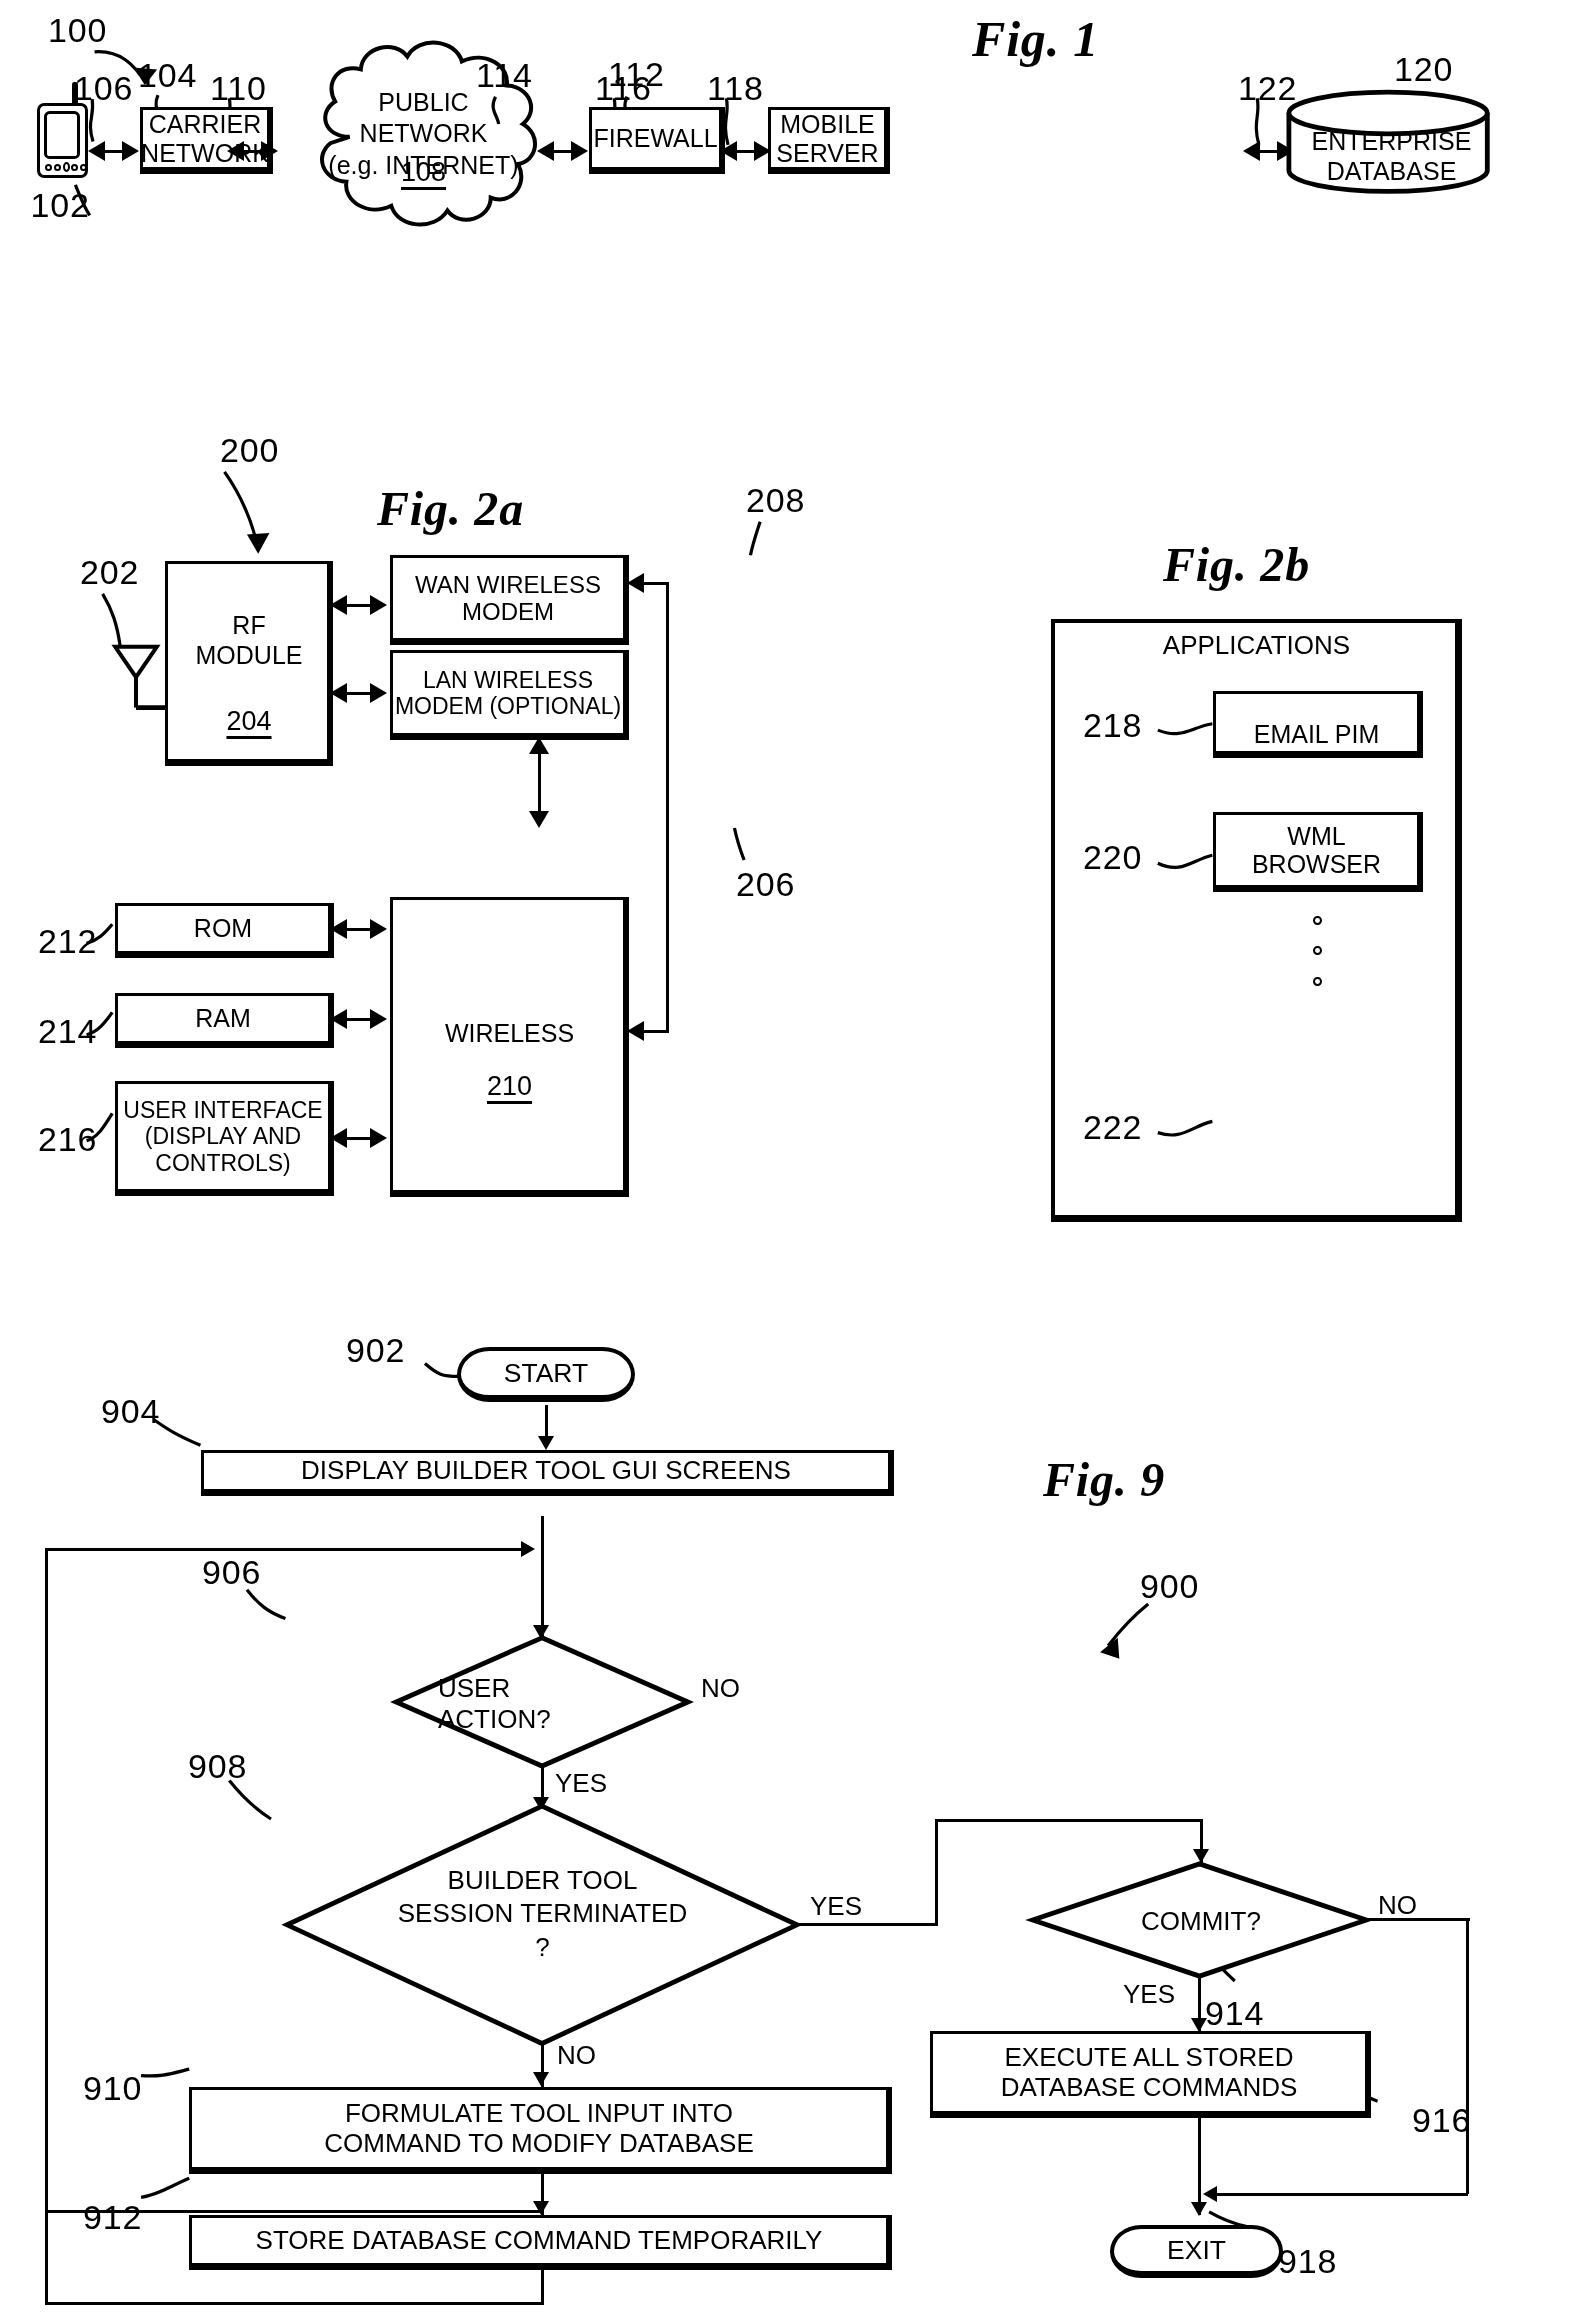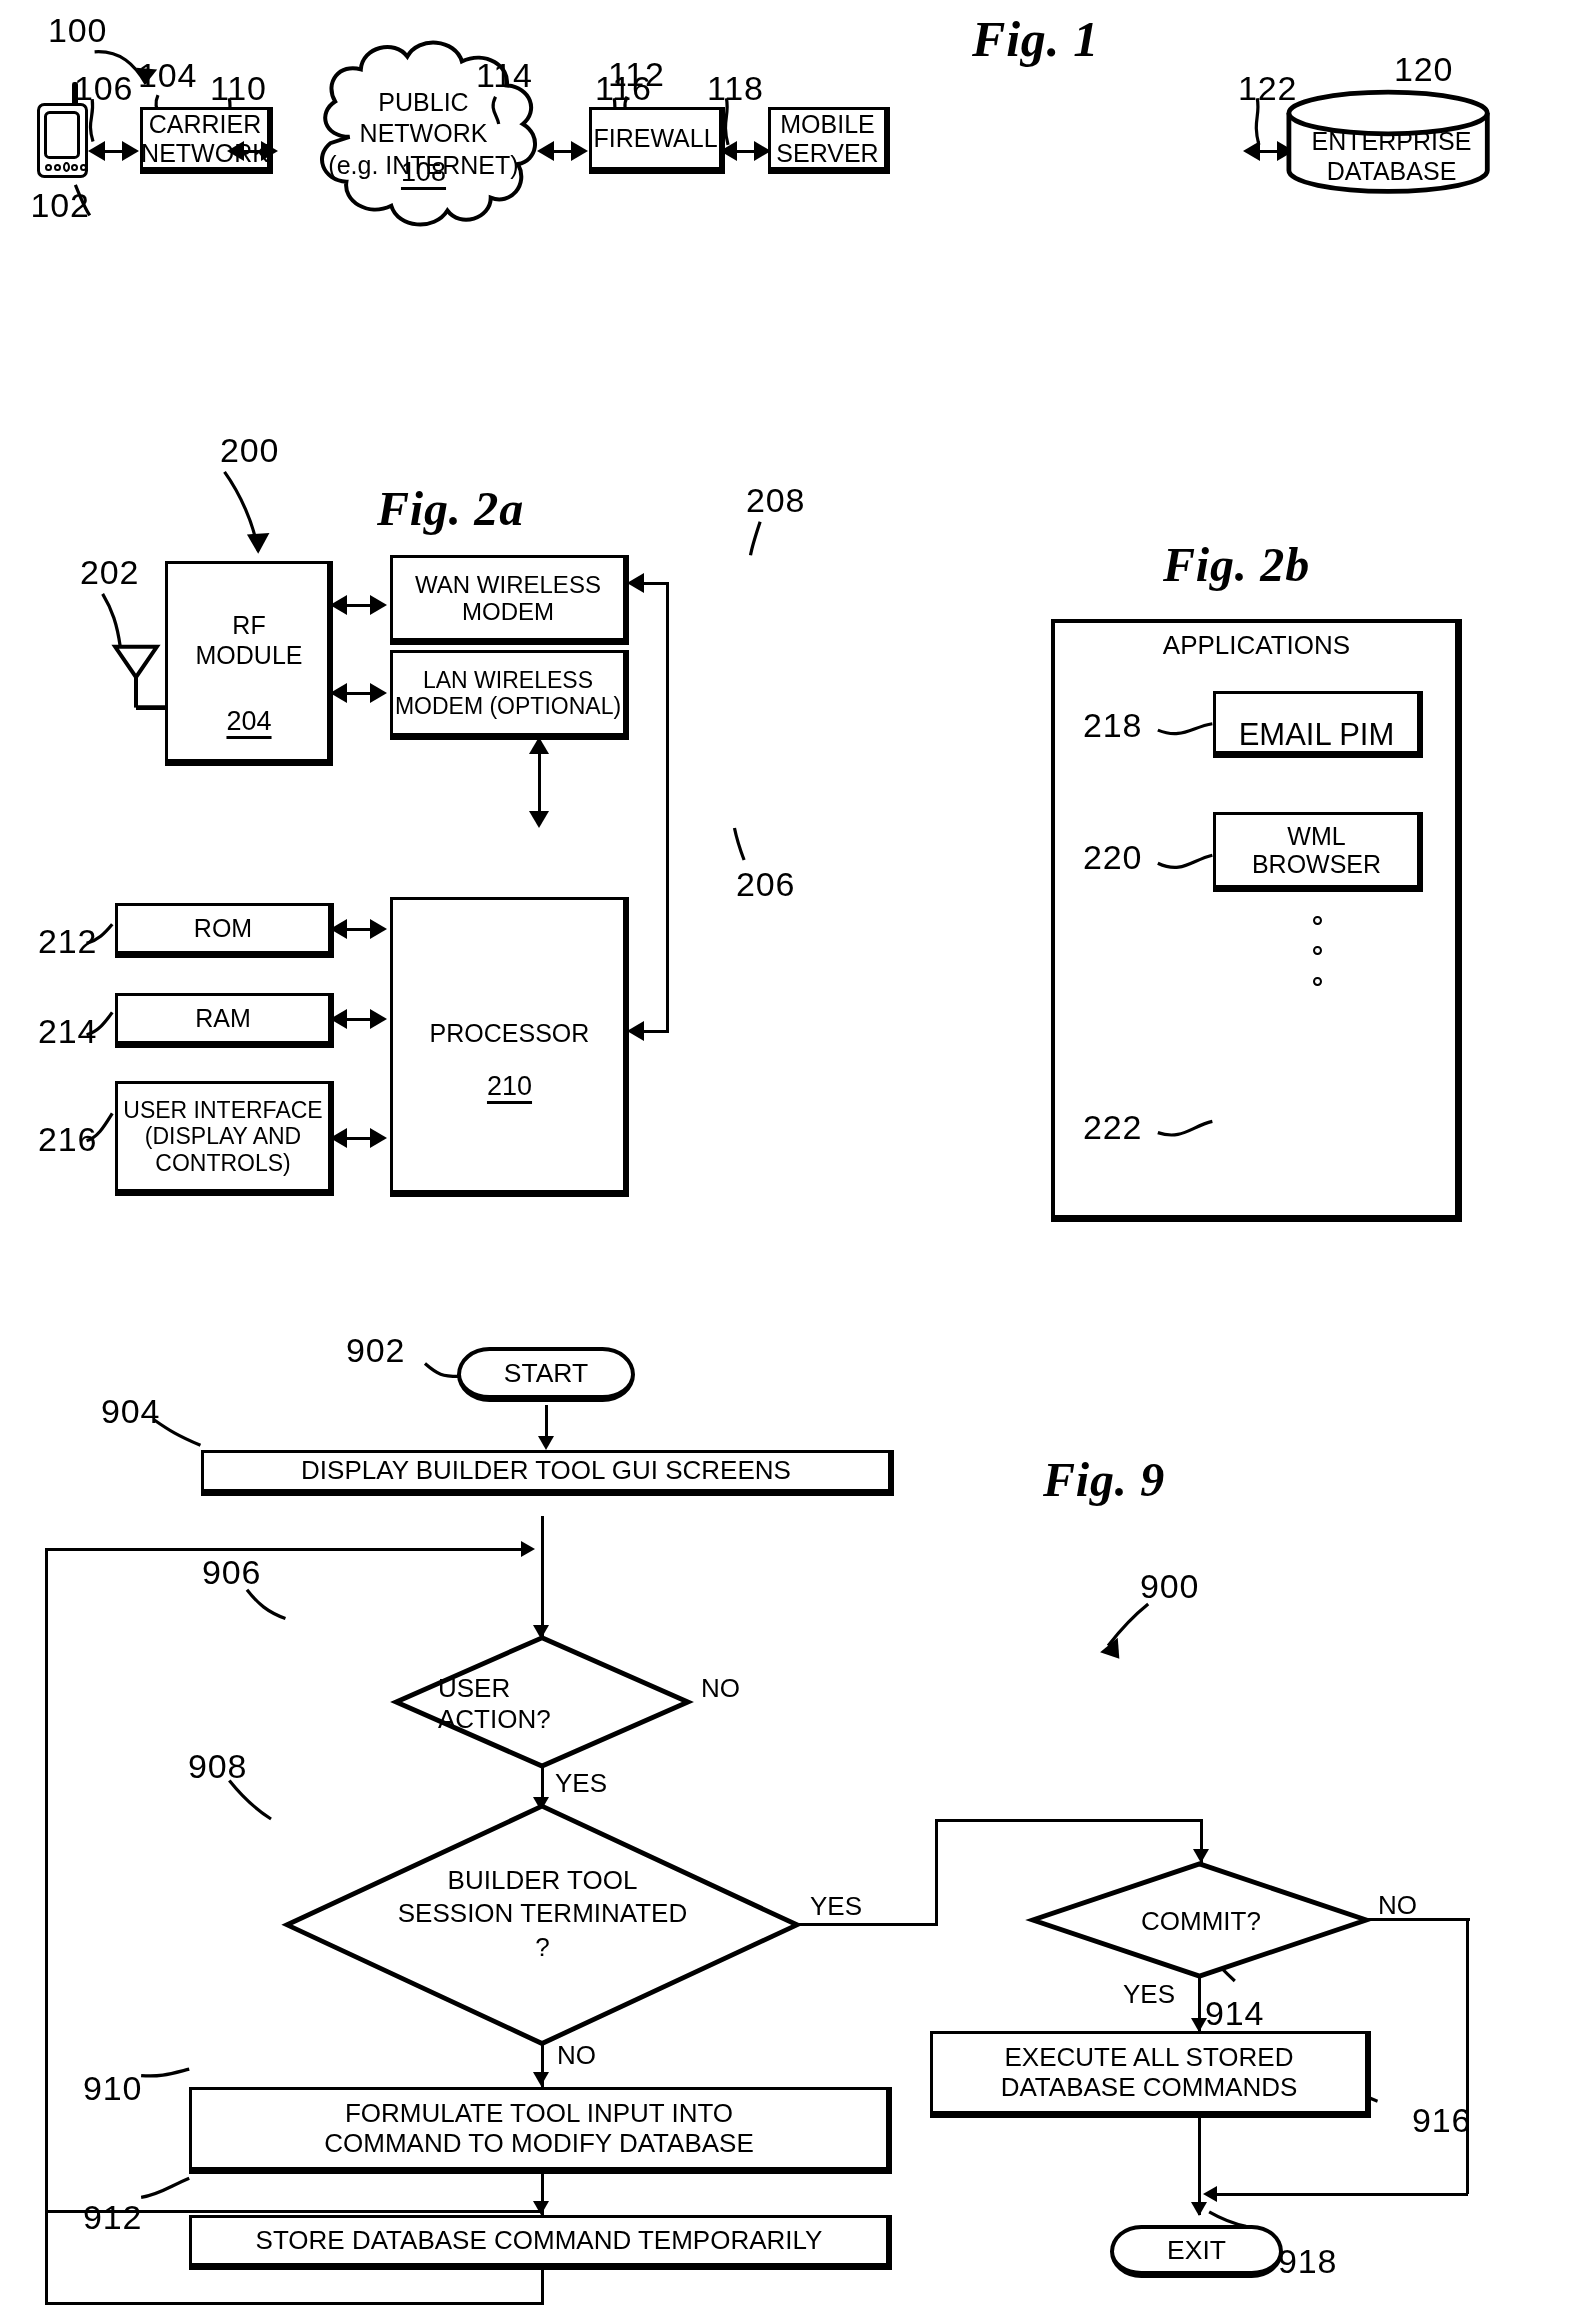--- a/index.html
+++ b/index.html
@@ -329,21 +329,21 @@
     </div>
   </div>
   <div class="abs" style="left:332px;top:1128px;width:58px;height:21px;">
     <div class="hline abs" style="left:13px;top:8.8px;width:32px;"></div>
     <div class="arr arr-l abs" style="left:-1.6px;top:0px;"></div>
     <div class="arr arr-r abs" style="left:38px;top:0px;"></div>
   </div>
 
   <div class="box heavy-bottom heavy-right abs" style="left:390px;top:897px;width:239px;height:300px;">
   </div>
-  <div class="abs" style="left:390px;top:1019px;width:239px;text-align:center;font-size:25px;">PROCESSOR</div>
+  <div class="abs" style="left:390px;top:1019px;width:239px;text-align:center;font-size:25px;">WIRELESS</div>
   <div class="abs underlabel" style="left:390px;top:1071px;width:239px;text-align:center;font-size:27px;">210</div>
 
   <div class="abs" style="left:0;top:0;width:0;height:0;">
     <div class="vline abs" style="left:666px;top:584px;height:449px;"></div>
     <div class="hline abs" style="left:634px;top:582px;width:35px;"></div>
     <div class="hline abs" style="left:634px;top:1030px;width:35px;"></div>
     <div class="arr arr-l abs" style="left:627px;top:573px;"></div>
     <div class="arr arr-l abs" style="left:627px;top:1021px;"></div>
   </div>
 
@@ -357,21 +357,21 @@
   <div class="refnum abs" style="left:1083px;top:838px;">220</div>
   <div class="refnum abs" style="left:1083px;top:1108px;">222</div>
 
   <svg class="ov" width="1586" height="2319" viewBox="0 0 1978 2891">
     <path d="M1444,910 C1474,922 1486,906 1512,902" stroke="#000" stroke-width="4" fill="none"></path>
     <path d="M1444,1076 C1474,1090 1486,1072 1512,1066" stroke="#000" stroke-width="4" fill="none"></path>
     <path d="M1444,1412 C1474,1422 1486,1404 1512,1398" stroke="#000" stroke-width="4" fill="none"></path>
   </svg>
 
   <div class="box heavy-bottom heavy-right abs" style="left:1213px;top:691px;width:210px;height:67px;">
-    <div class="boxlbl" style="font-size:31px;margin-top:24px;">EMAIL PIM</div>
+    <div class="boxlbl" style="font-size:25px;margin-top:24px;">EMAIL PIM</div>
   </div>
 
   <div class="box heavy-bottom heavy-right abs" style="left:1213px;top:812px;width:210px;height:80px;">
     <div class="boxlbl" style="font-size:25px;">
       <div>WML</div>
       <div>BROWSER</div>
     </div>
   </div>
 
   <div class="abs" style="left:1213px;top:908px;width:210px;text-align:center;">

